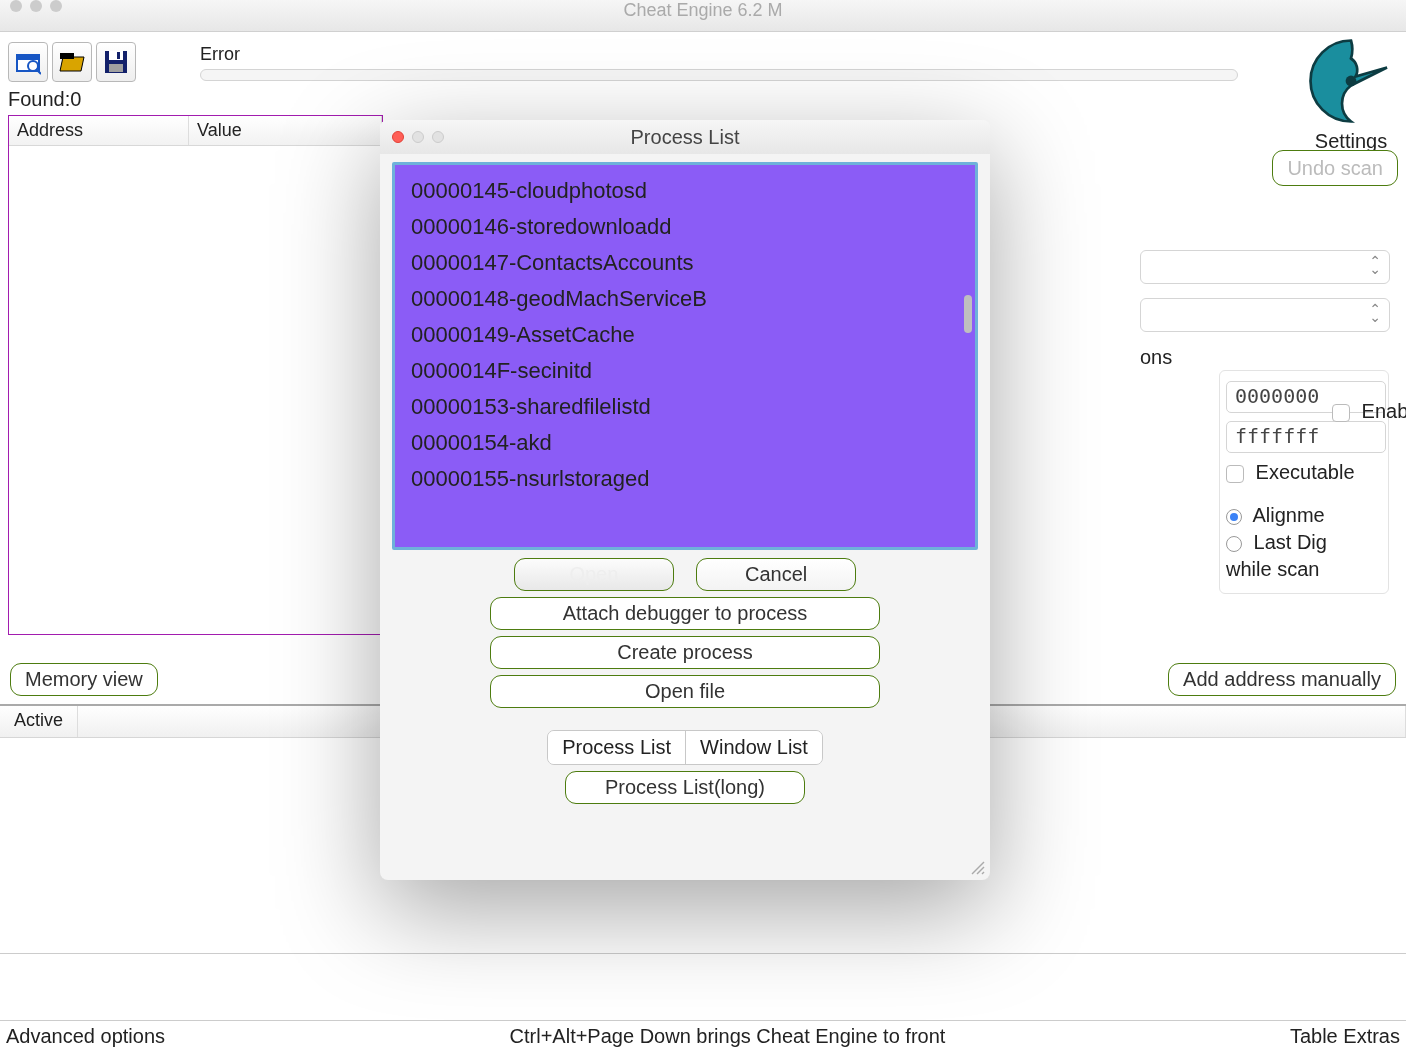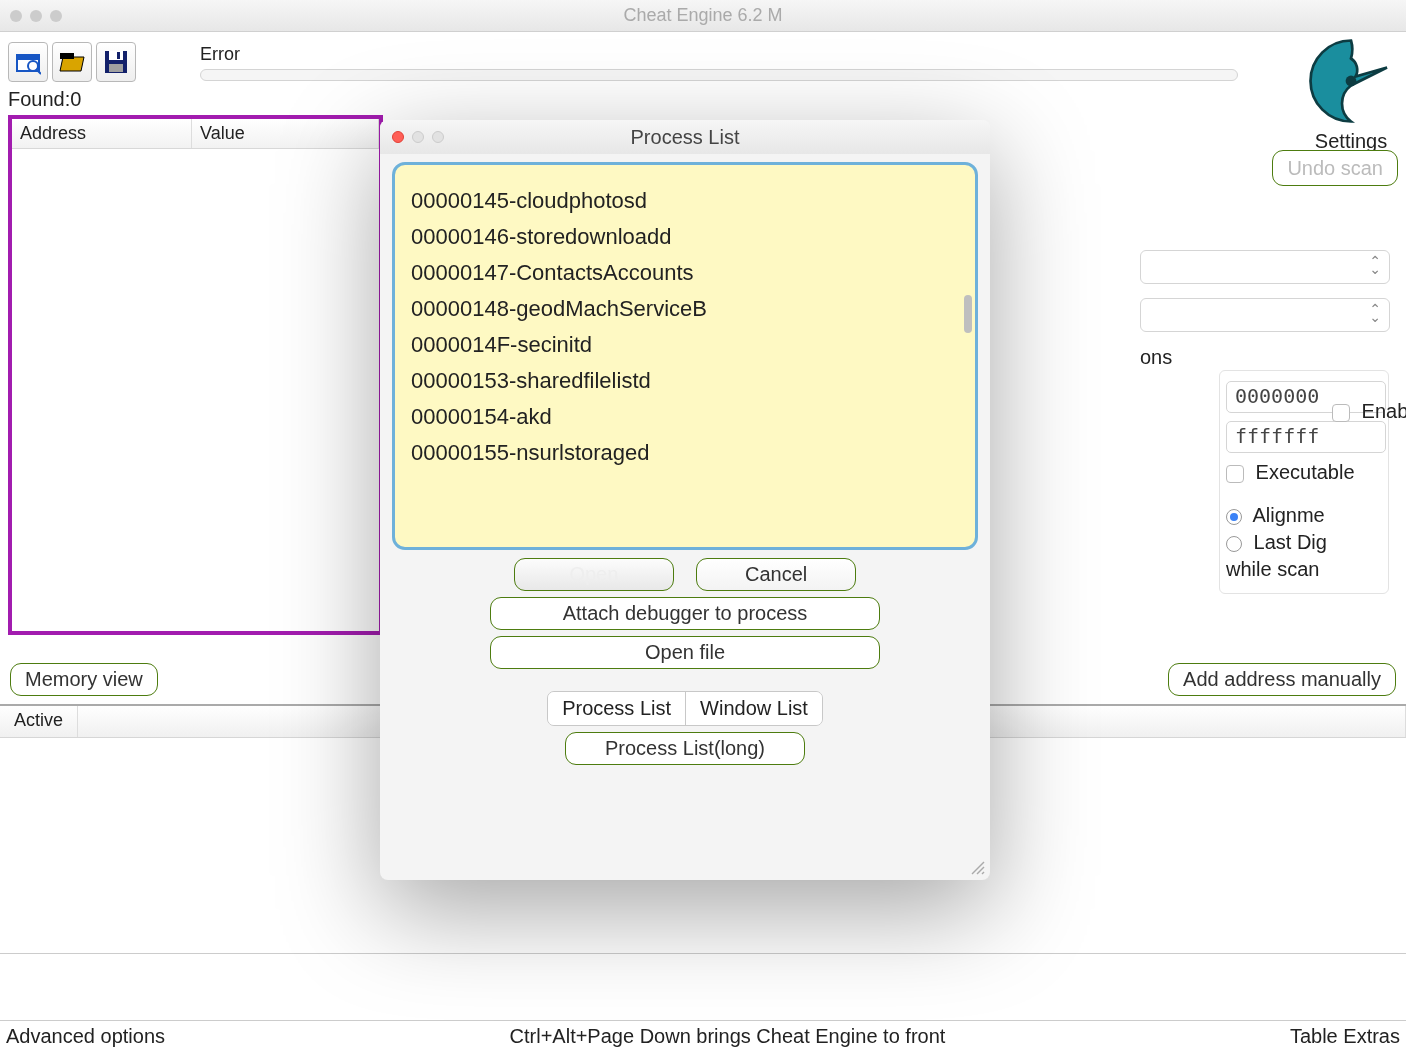--- a/index.html
+++ b/index.html
@@ -13,21 +13,21 @@
   position: relative;
   color: #222;
 }
 
 
 .titlebar {
   height: 32px;
   background: linear-gradient(#f6f6f6, #e7e7e7);
   border-bottom: 1px solid #d0d0d0;
   display: flex;
-  align-items: center;
+  align-items: flex-start;
   padding: 0 10px;
   position: relative;
 }
 .traffic-lights { display: flex; gap: 8px; }
 .tl {
   width: 12px; height: 12px; border-radius: 50%;
   background: #ccc;
 }
 .titlebar .title {
   position: absolute;
@@ -89,21 +89,21 @@
 }
 
 
 .columns {
   display: flex;
   padding: 0 8px;
   height: 520px;
 }
 .leftpane {
   width: 375px;
-  border: 4px solid #a21caf;
+  border: 1px solid #a21caf;
   background: #fff;
 }
 .leftheader {
   height: 30px;
   background: linear-gradient(#fff,#f2f2f2);
   border-bottom: 1px solid #d8d8d8;
   display: flex;
 }
 .colhead {
   padding: 4px 8px;
@@ -277,23 +277,23 @@
   font-size: 20px;
   color: #444;
 }
 .tl.red { background: #ff5f57; border: 0.5px solid #e14137; }
 .tl.dim { background: #e2e2e2; border: 0.5px solid #ccc; }
 
 .listbox {
   margin: 8px 12px;
   height: 388px;
   border: 3px solid #6eb1da;
-  border-radius: 13px;
-  background: #fef9c3;
-  padding: 18px 12px;
+  border-radius: 2px;
+  background: #8b5cf6;
+  padding: 8px 12px;
   overflow: hidden;
   font-size: 22px;
   position: relative;
 }
 .listbox .item { padding: 5px 4px; }
 .scroll-thumb {
   position: absolute;
   right: 3px; top: 130px;
   width: 8px; height: 38px;
   background: #bfbfbf;
@@ -443,34 +443,36 @@
         <div class="tl dim"></div>
       </div>
       <div class="title">Process List</div>
     </div>
 
     <div class="listbox">
       <div class="item">00000145-cloudphotosd</div>
       <div class="item">00000146-storedownloadd</div>
       <div class="item">00000147-ContactsAccounts</div>
       <div class="item">00000148-geodMachServiceB</div>
+      <div class="item">00000149-AssetCache</div>
       <div class="item">0000014F-secinitd</div>
       <div class="item">00000153-sharedfilelistd</div>
       <div class="item">00000154-akd</div>
       <div class="item">00000155-nsurlstoraged</div>
       <div class="scroll-thumb"></div>
     </div>
 
     <div class="dlg-btns">
       <div class="btn-row">
         <button class="btn open disabled"><span>Open</span></button>
         &nbsp;&nbsp;&nbsp;
         <button class="btn cancel">Cancel</button>
       </div>
       <div class="btn-row"><button class="btn wide">Attach debugger to process</button></div>
+      <div class="btn-row"><button class="btn wide">Create process</button></div>
       <div class="btn-row"><button class="btn wide">Open file</button></div>
       <div style="height:10px"></div>
       <div class="btn-row">
         <span class="btn-pair">
           <span class="seg">Process List</span>
           <span class="seg">Window List</span>
         </span>
       </div>
       <div class="btn-row"><button class="btn" style="width:240px">Process List(long)</button></div>
     </div>

